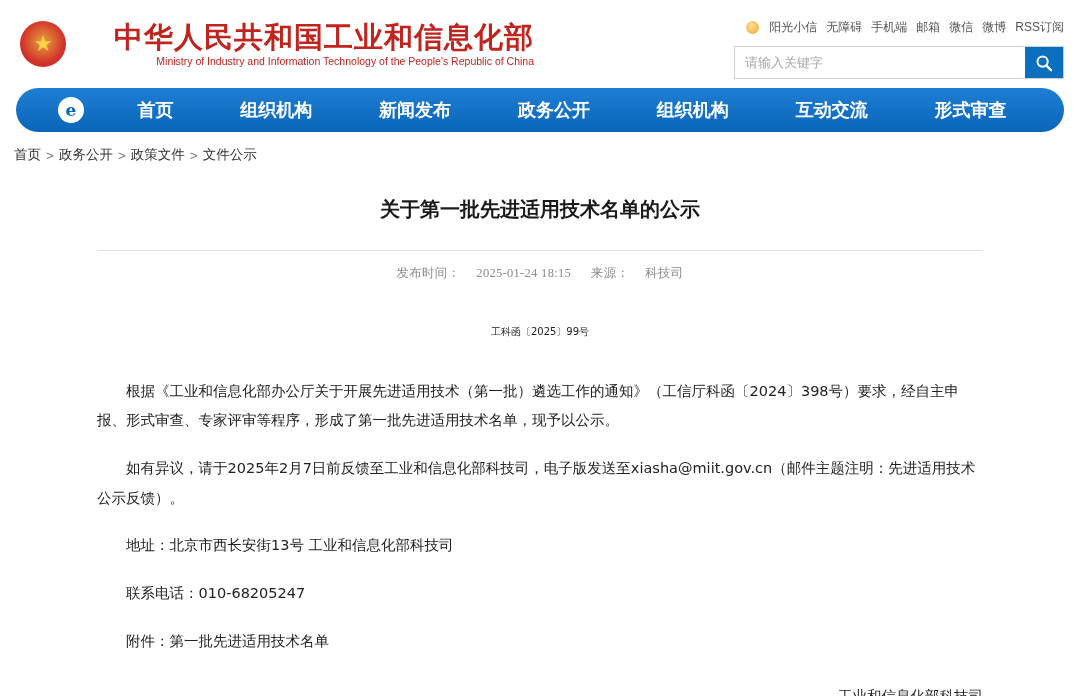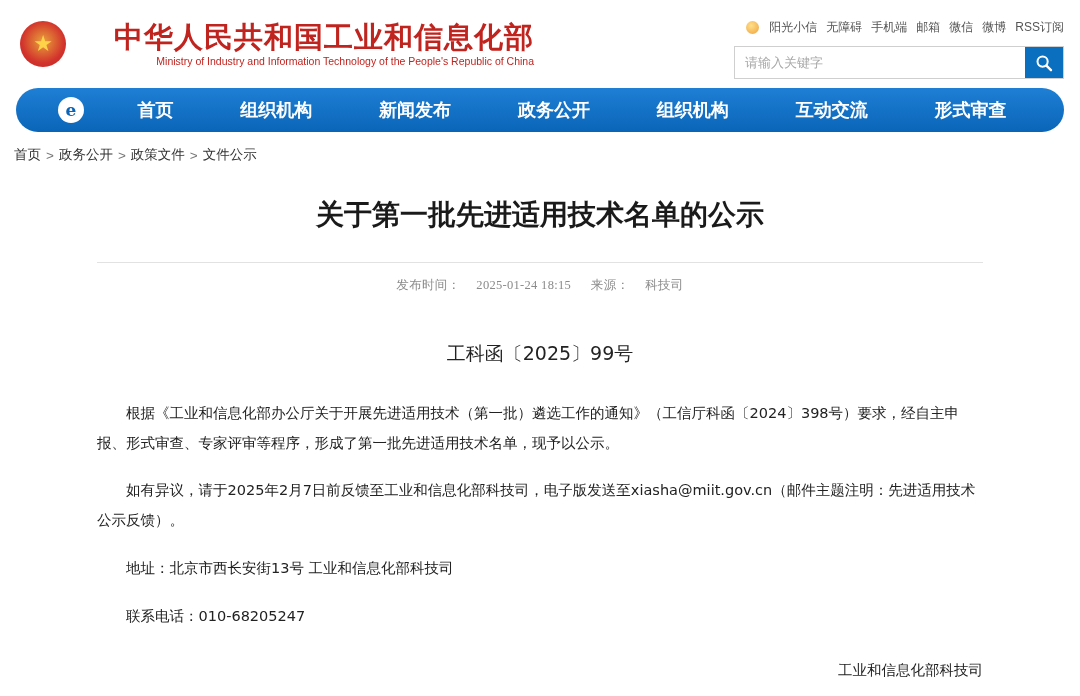--- a/index.html
+++ b/index.html
@@ -163,21 +163,21 @@
   .breadcrumb .sep { color: #777; }
 
   
   .article {
     margin: 0 auto;
     width: 886px;
     padding-top: 30px;
   }
   .doc-title {
     text-align: center;
-    font-size: 28px;
+    font-size: 20px;
     font-weight: bold;
     color: #1a1a1a;
     font-family: "DejaVu Sans", sans-serif;
     line-height: 1.5;
   }
   .meta-rule {
     border-bottom: 1px solid #e2e2e2;
     margin-top: 26px;
   }
   .meta {
@@ -191,22 +191,22 @@
 
   .body {
     margin-top: 40px;
     font-size: 14.5px;
     line-height: 2.05;
     color: #222;
     font-family: "DejaVu Sans", sans-serif;
   }
   .docnum {
     text-align: center;
-    margin-bottom: 26px;
-    font-size: 19px;
+    margin-bottom: 34px;
+    font-size: 10px;
   }
   .body p { margin: 0 5px 18px 0; }
   .indent { text-indent: 2em; }
   .p-lead { margin-bottom: 22px; }
   .sign {
     text-align: right;
     margin-top: 26px;
     line-height: 1.9;
     font-size: 14.5px;
   }
@@ -276,18 +276,19 @@
     <span>发布时间：</span><span>2025-01-24 18:15</span>
     <span>来源：</span><span>科技司</span>
   </div>
 
   <div class="body">
     <div class="docnum">工科函〔2025〕99号</div>
     <p class="indent p-lead">根据《工业和信息化部办公厅关于开展先进适用技术（第一批）遴选工作的通知》（工信厅科函〔2024〕398号）要求，经自主申报、形式审查、专家评审等程序，形成了第一批先进适用技术名单，现予以公示。</p>
     <p class="indent">如有异议，请于2025年2月7日前反馈至工业和信息化部科技司，电子版发送至xiasha@miit.gov.cn（邮件主题注明：先进适用技术公示反馈）。</p>
     <p class="indent">地址：北京市西长安街13号 工业和信息化部科技司</p>
     <p class="indent">联系电话：010-68205247</p>
+    <p class="indent">附件：第一批先进适用技术名单</p>
     <div class="sign">
       <div>工业和信息化部科技司</div>
 
     </div>
   </div>
 </div>
 
 </body></html>

